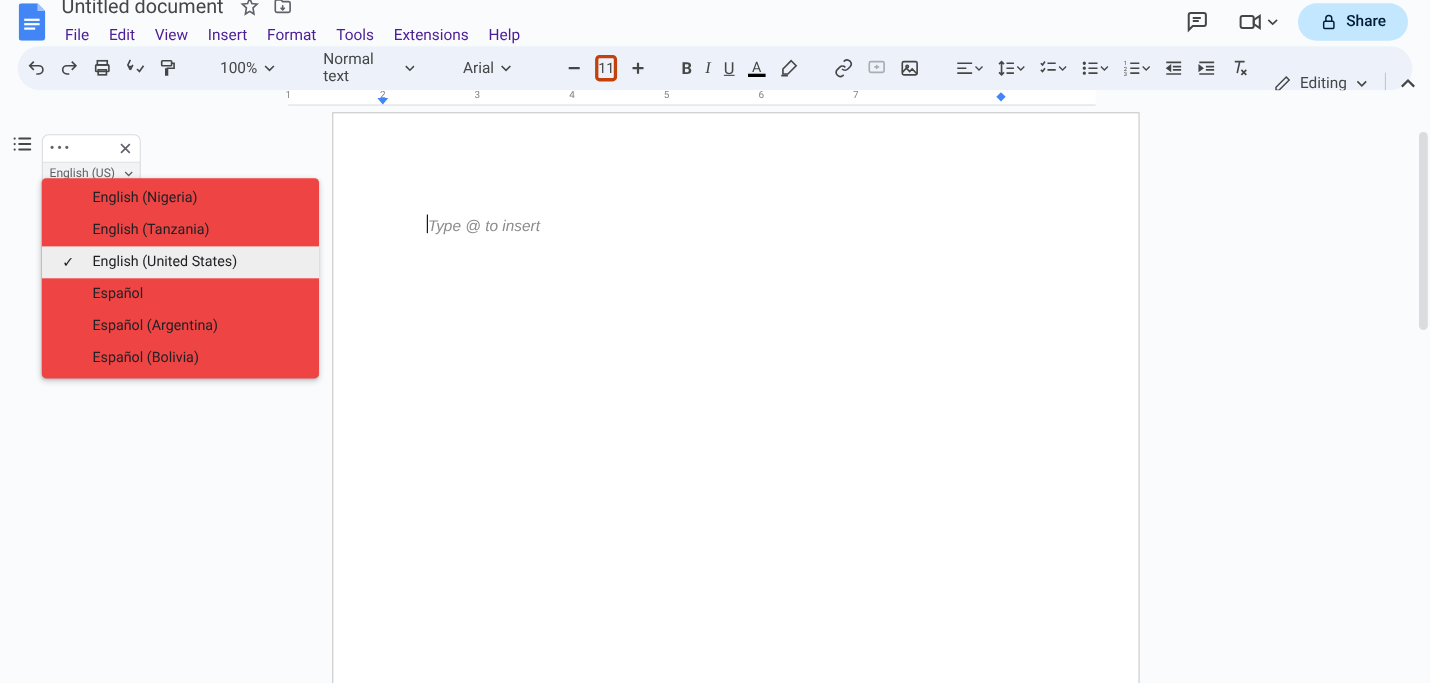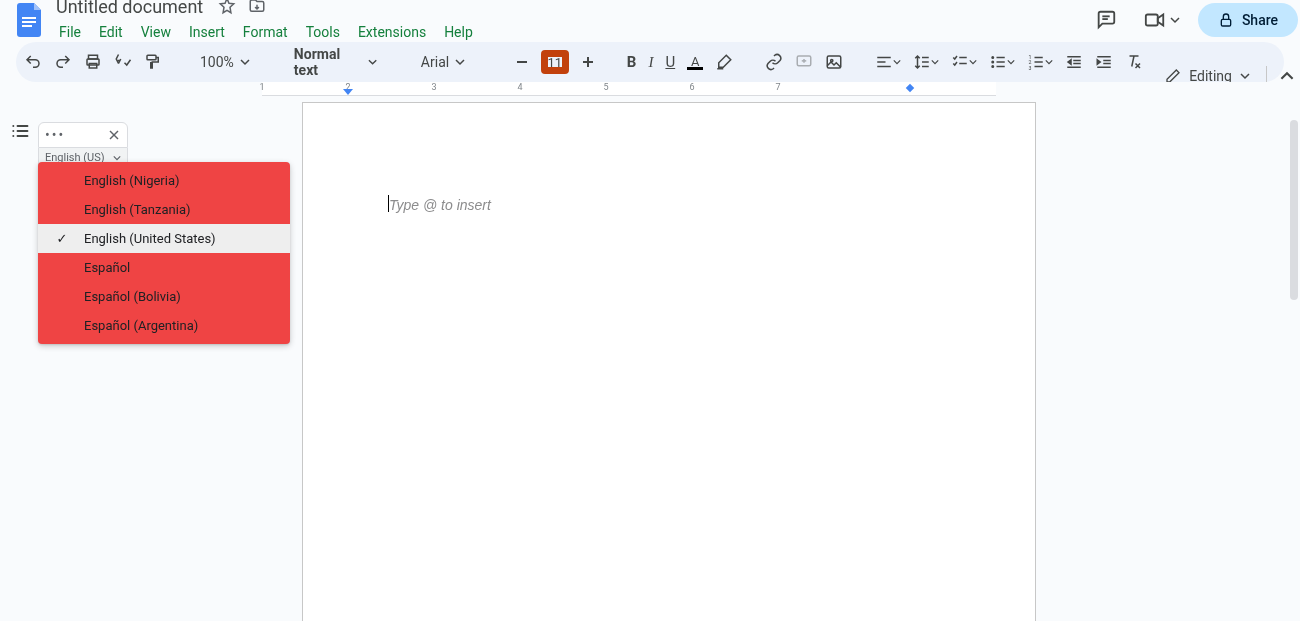--- a/index.html
+++ b/index.html
@@ -1,36 +1,36 @@
 <!DOCTYPE html>
 <html><head>
 <meta charset="utf-8">
 <style>
 * { margin: 0; padding: 0; box-sizing: border-box; font-family: "Google Sans", Roboto, Arial, sans-serif; }
 body { background: #f9fbfd; width: 1300px; height: 621px; overflow: hidden; color: #444746; font-size: 14px; }
 
-.header { background: #f9fbfd; padding: 6px 2px 0 16px; }
+.header { background: #f9fbfd; padding: 6px 20px 0 16px; }
 .header-top { display: flex; align-items: center; gap: 8px; height: 28px; }
 .docs-logo { width: 28px; height: 36px; display:flex; align-items:center; justify-content:center; }
 .header-left { display:flex; flex-direction:column; flex:1; }
 .title-row { display:flex; align-items:center; gap:10px; height:24px; }
 .doc-title { font-size: 18px; color: #444746; font-weight: 400; padding: 0 4px; }
 .header-icon { width:20px; height:20px; display:flex; align-items:center; justify-content:center; color:#444746; cursor:pointer; }
 .menu-bar { display:flex; gap:4px; height:28px; align-items:center; margin-top:0px; }
-.menu-item { padding: 4px 7px; border-radius:4px; cursor:pointer; color:#15803d; font-size:14px; }
+.menu-item { padding: 4px 7px; border-radius:4px; cursor:pointer; color:#4c1d95; font-size:14px; }
 .header-right { display:flex; align-items:center; gap:12px; }
 .right-icon { width:40px; height:40px; display:flex; align-items:center; justify-content:center; cursor:pointer; border-radius:50%; color:#444746; }
 .meet-btn { display:flex; align-items:center; gap:4px; cursor:pointer; padding:4px 6px; }
 .share-btn { background:#c2e7ff; color:#001d35; border-radius:40px; padding:9px 20px; display:flex; align-items:center; gap:8px; cursor:pointer; font-size:14px; font-weight:500; }
 
 .toolbar { background:#edf2fa; border-radius:24px; margin:8px 16px 0 16px; height:40px; display:flex; align-items:center; padding:0 8px; gap:12px; }
 .tb-btn { width:28px; height:28px; display:flex; align-items:center; justify-content:center; cursor:pointer; border-radius:4px; color:#444746; }
 .tb-sep { width:1px; height:20px; background:#c7c7c7; margin:0 4px; }
 .tb-combo { display:flex; align-items:center; gap:6px; padding:0 6px; cursor:pointer; height:28px; border-radius:4px; }
-.font-size-box { border:7px solid #c2410c; border-radius:4px; width:28px; height:24px; display:flex; align-items:center; justify-content:center; font-size:13px; }
+.font-size-box { border:3px solid #c2410c; border-radius:4px; width:28px; height:24px; display:flex; align-items:center; justify-content:center; font-size:13px; }
 .tb-dd { display:flex; align-items:center; }
 .text-color-btn { display:flex; flex-direction:column; align-items:center; justify-content:center; }
 .text-color-bar { width:16px; height:3px; background:#000; margin-top:-2px; }
 .editing-btn { margin-left:auto; display:flex; align-items:center; gap:8px; padding:6px 10px; cursor:pointer; border-radius:4px; }
 .toolbar-right { display:flex; align-items:center; gap:2px; margin-left:auto;margin-top:28px; }
 .chevron-collapse { width:28px; height:28px; display:flex; align-items:center; justify-content:center; cursor:pointer; border-radius:4px; }
 
 .ruler-area { height:20px; margin-left:0; position:relative; background:#f9fbfd; border-bottom:1px solid #f9fbfd; }
 .ruler { position:absolute; left:262px; right:304px; top:0; height:14px; background:#fff; border-bottom:1px solid #dadce0; }
 .ruler-num { position:absolute; top:0px; font-size:9px; color:#80868b; transform:translateX(-50%); }
@@ -161,21 +161,21 @@
       </svg>
     </div>
   <div class="tb-sep"></div>
   <div class="tb-combo">
     <span>100%</span>
     <svg width="10" height="10" viewBox="0 0 10 10">
         <path d="M1 3l4 4 4-4" stroke="#444746" stroke-width="1.5" fill="none"></path>
       </svg>
   </div>
   <div class="tb-sep"></div>
-  <div class="tb-combo" style="min-width:95px;font-weight:bold;">
+  <div class="tb-combo" style="min-width:95px;">
     <span>Normal text</span>
     <svg width="10" height="10" viewBox="0 0 10 10">
         <path d="M1 3l4 4 4-4" stroke="#444746" stroke-width="1.5" fill="none"></path>
       </svg>
   </div>
   <div class="tb-sep"></div>
   <div class="tb-combo" style="min-width:68px;">
     <span>Arial</span>
     <svg width="10" height="10" viewBox="0 0 10 10">
         <path d="M1 3l4 4 4-4" stroke="#444746" stroke-width="1.5" fill="none"></path>
@@ -394,25 +394,25 @@
       <div class="lang-item selected">
         <span class="lang-check">✓</span>
         <span>English (United States)</span>
       </div>
       <div class="lang-item">
         <span class="lang-check"></span>
         <span>Español</span>
       </div>
       <div class="lang-item">
         <span class="lang-check"></span>
-        <span>Español (Bolivia)</span>
+        <span>Español (Argentina)</span>
       </div>
       <div class="lang-item">
         <span class="lang-check"></span>
-        <span>Español (Argentina)</span>
+        <span>Español (Bolivia)</span>
       </div>
     </div>
 
   <div class="document-page">
     <div class="page-cursor"></div>
     <div class="page-placeholder">Type @ to insert</div>
   </div>
 </div>
 
 <div class="right-scroll">

